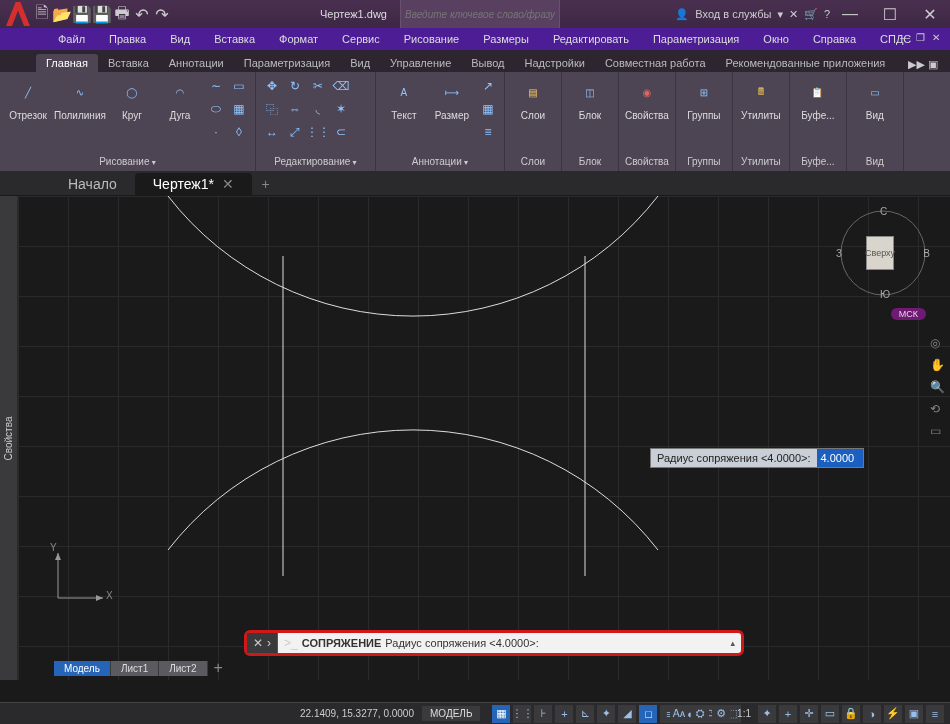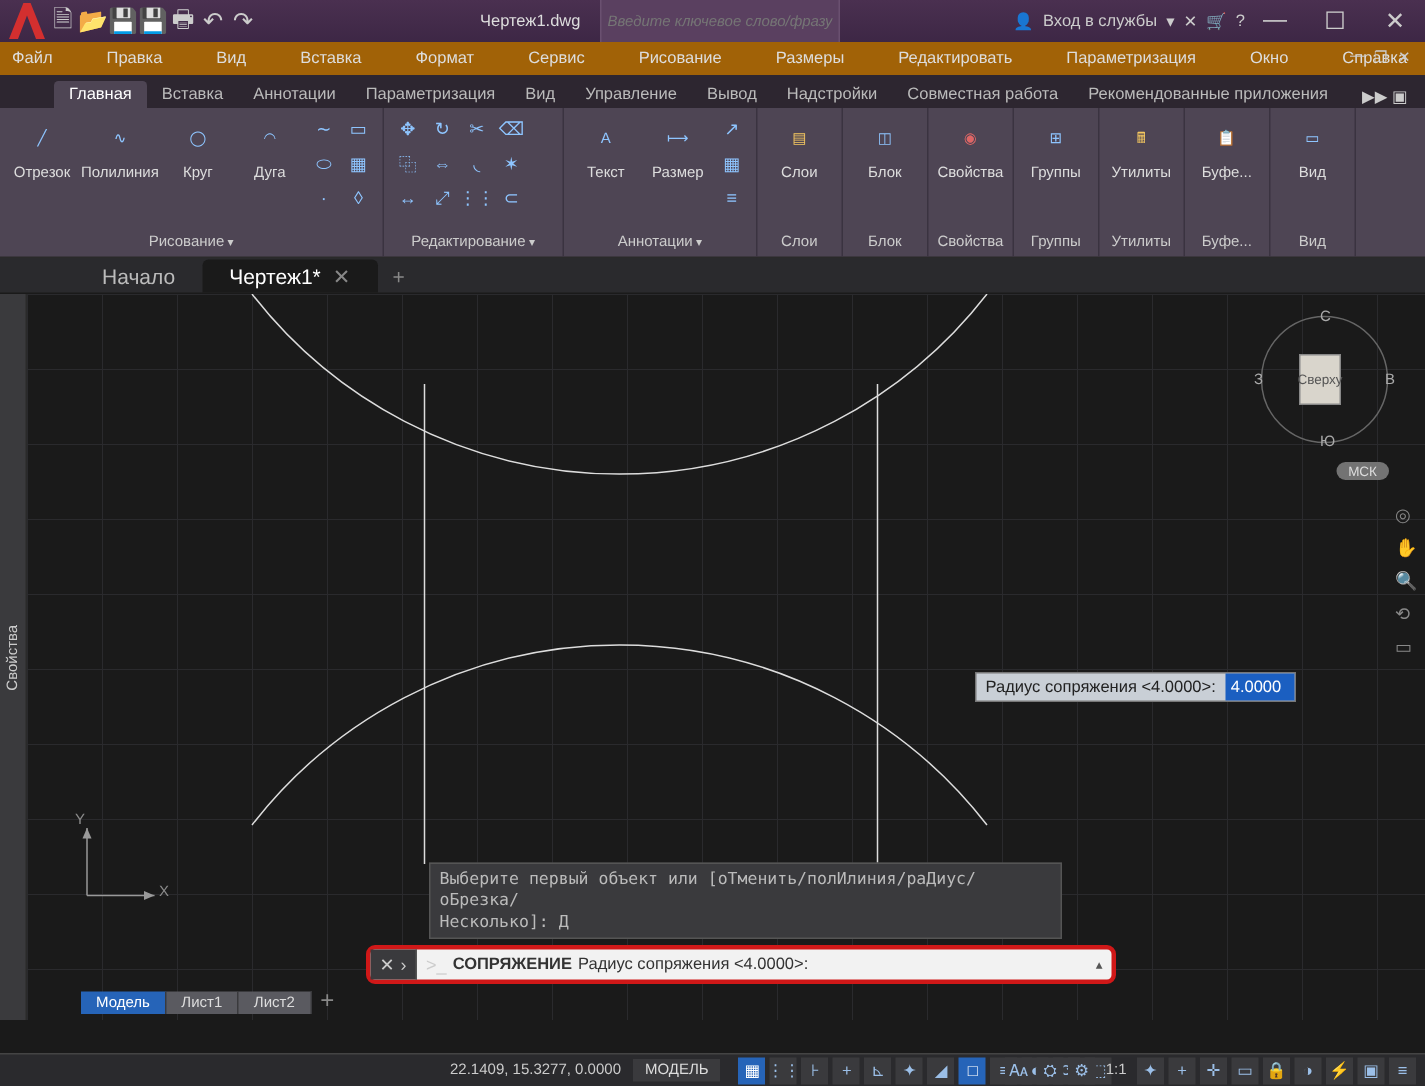--- a/index.html
+++ b/index.html
@@ -10,21 +10,21 @@
 .titlebar-left { display: flex; align-items: center; gap: 4px; padding-left: 6px; }
 .app-logo { width: 24px; height: 24px; background: #d32f2f; clip-path: polygon(0 100%, 40% 0, 60% 0, 100% 100%, 75% 100%, 50% 35%, 25% 100%); }
 .qat-icon { width: 16px; height: 16px; display: inline-flex; align-items: center; justify-content: center; color: #ccc; cursor: pointer; }
 .doc-title { position: absolute; left: 320px; color: #ddd; font-size: 11px; }
 .search-box { position: absolute; left: 400px; width: 160px; height: 32px; background: #5a4060; border: 1px solid #6a5070; color: #aaa; font-size: 10px; padding: 0 4px; font-style: italic; }
 .titlebar-right { position: absolute; right: 120px; display: flex; align-items: center; gap: 6px; color: #ccc; font-size: 11px; }
 .win-controls { position: absolute; right: 0; display: flex; }
 .win-btn { width: 40px; height: 28px; display: flex; align-items: center; justify-content: center; color: #ccc; cursor: pointer; }
 
 
-.menubar { height: 22px; background: #a16207; display: flex; align-items: center; gap: 20px; position: relative; }
+.menubar { height: 22px; background: #4c1d95; display: flex; align-items: center; padding-left: 50px; gap: 8px; position: relative; }
 .menu-item { color: #ddd; font-size: 11px; padding: 2px 8px; cursor: pointer; }
 .menubar-right { position: absolute; right: 4px; display: flex; gap: 2px; }
 .menubar-right .mini-btn { width: 14px; height: 14px; color: #ccc; font-size: 10px; cursor: pointer; }
 
 
 .ribbon-tabs { height: 22px; background: #2d2630; display: flex; align-items: flex-end; padding-left: 36px; gap: 0; position: relative; }
 .ribbon-tab { color: #bbb; font-size: 11px; padding: 3px 10px; cursor: pointer; border-top-left-radius: 3px; border-top-right-radius: 3px; }
 .ribbon-tab.active { background: #4e4554; color: #fff; }
 .ribbon-tabs-right { position: absolute; right: 6px; display: flex; gap: 4px; align-items: center; }
 .rt-icon { width: 16px; height: 14px; color: #ccc; cursor: pointer; font-size: 11px; }
@@ -52,21 +52,21 @@
 .workspace { position: relative; height: 484px; background: #1a1a1a; display: flex; }
 .side-panel { width: 18px; background: #3a3a3d; border-right: 1px solid #2a2a2a; display: flex; align-items: center; justify-content: center; }
 .side-label { color: #ccc; font-size: 10px; transform: rotate(-90deg); white-space: nowrap; }
 .canvas { flex: 1; position: relative; background: #1a1a1a; overflow: hidden; }
 .grid-bg { position: absolute; inset: 0; background-image: linear-gradient(#2a2a2d 1px, transparent 1px), linear-gradient(90deg, #2a2a2d 1px, transparent 1px); background-size: 50px 50px; }
 svg.drawing { position: absolute; inset: 0; width: 100%; height: 100%; }
 .ucs { position: absolute; left: 30px; bottom: 70px; color: #8a8a8a; font-size: 10px; }
 .viewcube { position: absolute; right: 22px; top: 12px; width: 90px; height: 90px; }
 .cube-center { position: absolute; left: 28px; top: 28px; width: 28px; height: 34px; background: #d9d5cc; display: flex; align-items: center; justify-content: center; font-size: 9px; color: #555; border: 1px solid #888; }
 .cube-label { position: absolute; color: #aaa; font-size: 10px; }
-.wcs-badge { position: absolute; right: 24px; top: 112px; background: #737373; border-radius: 8px; color: #ddd; font-size: 9px; padding: 1px 8px; }
+.wcs-badge { position: absolute; right: 24px; top: 112px; background: #701a75; border-radius: 8px; color: #ddd; font-size: 9px; padding: 1px 8px; }
 .navbar-right { position: absolute; right: 2px; top: 140px; width: 20px; display: flex; flex-direction: column; gap: 6px; align-items: center; }
 .nav-icn { width: 16px; height: 16px; color: #888; cursor: pointer; font-size: 12px; }
 
 
 .dyn-input { position: absolute; left: 632px; top: 252px; display: flex; background: #c9cfd6; border: 1px solid #777; font-size: 11px; }
 .dyn-label { padding: 3px 6px; color: #222; }
 .dyn-field { width: 46px; background: #1b5fc1; color: #fff; padding: 3px 4px; }
 
 
 .cmd-history { position: absolute; left: 268px; bottom: 54px; width: 422px; background: #3a3a3d; color: #bbb; font-size: 11px; font-family: Consolas, monospace; padding: 3px 6px; line-height: 1.3; border: 1px solid #555; }
@@ -343,22 +343,20 @@
       <span class="nav-icn">🔍</span>
       <span class="nav-icn">⟲</span>
       <span class="nav-icn">▭</span>
     </div>
 
     <div class="dyn-input">
       <span class="dyn-label">Радиус сопряжения &lt;4.0000&gt;:</span>
       <span class="dyn-field">4.0000</span>
     </div>
 
-    <div class="cmd-history" style="white-space:pre-line">Выберите первый объект или [оТменить/полИлиния/раДиус/оБрезка/
-Несколько]: Д</div>
 
     <div class="cmdline-wrap">
       <div class="cmdline-pre">
         <span class="xbtn">✕</span>
         <span class="xbtn">›</span>
       </div>
       <div class="cmdline-text">
         <span class="cmd-icon">&gt;_</span>
         <span class="cmd-strong">СОПРЯЖЕНИЕ</span>
         <span>Радиус сопряжения &lt;4.0000&gt;:</span>

